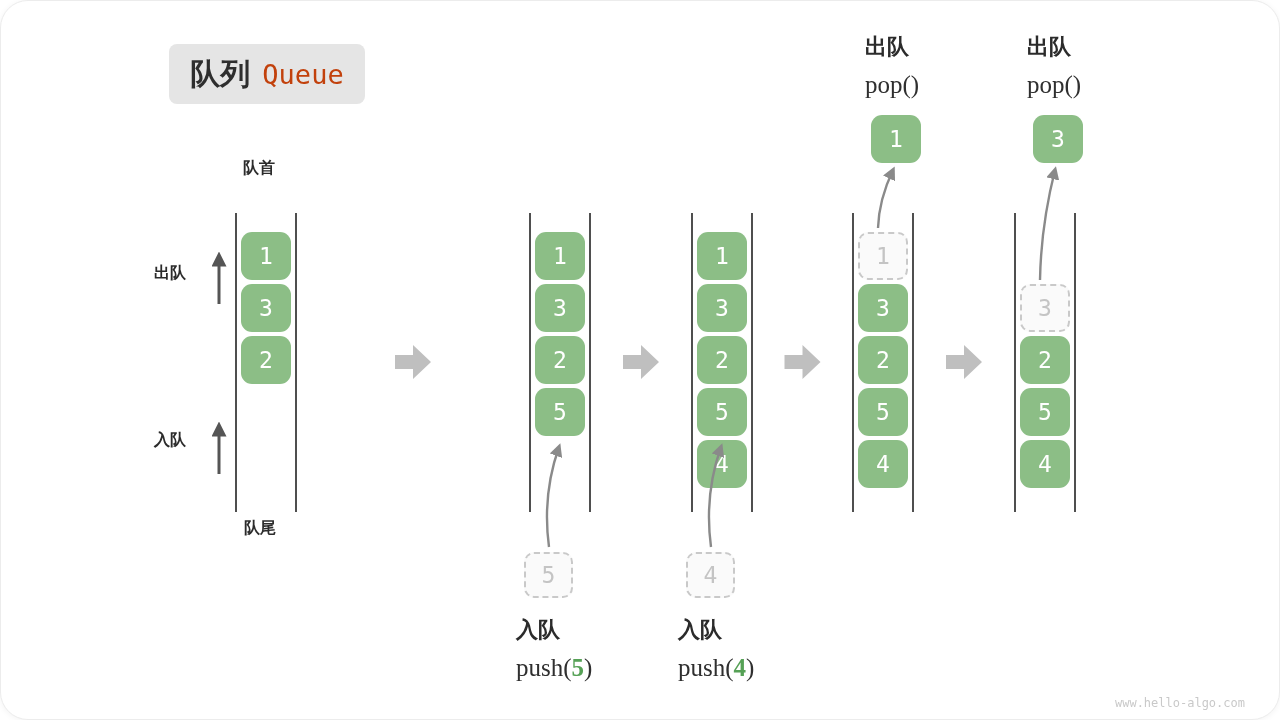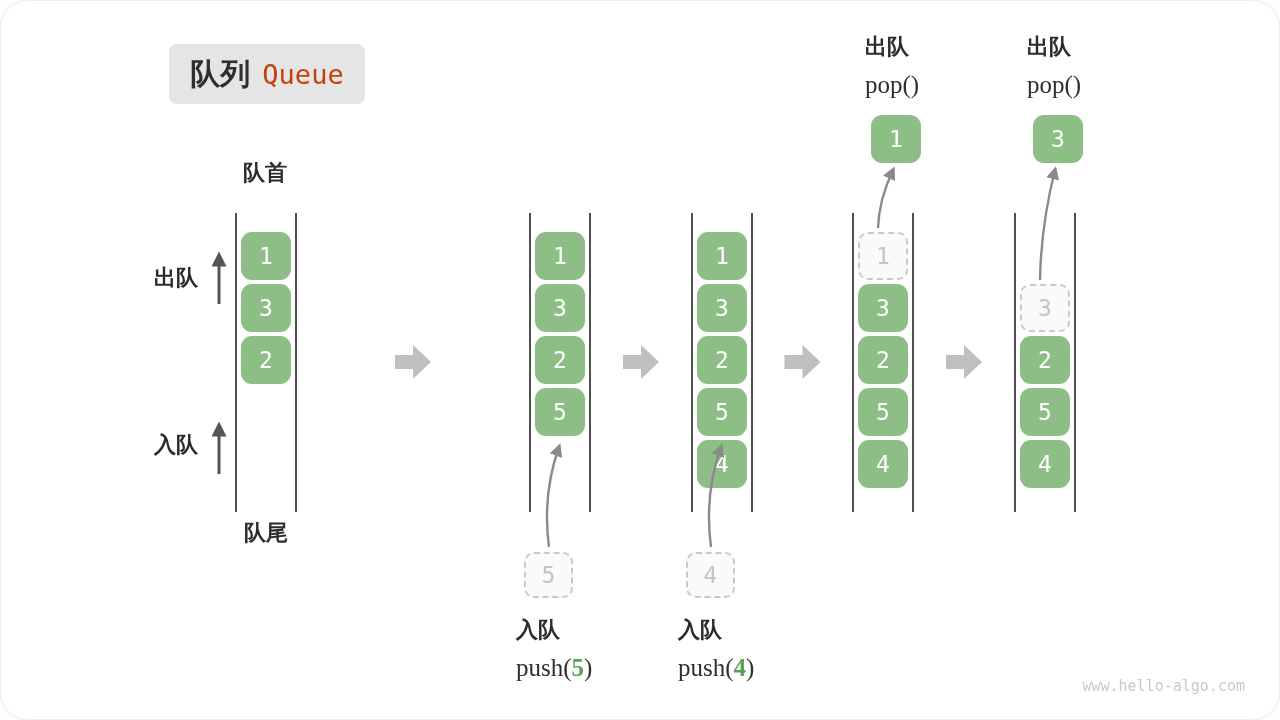--- a/index.html
+++ b/index.html
@@ -23,43 +23,43 @@
     border:1px solid #ececec;border-radius:28px;overflow:hidden;
     box-shadow:0 1px 6px rgba(0,0,0,0.05);
   }
   .title-badge{
     position:absolute;left:168px;top:43px;width:196px;height:60px;
     background:var(--badge-bg);border-radius:8px;
     display:flex;align-items:center;justify-content:center;gap:12px;
   }
   .title-zh{font-size:30px;font-weight:700;color:#2E2E2E;}
   .title-en{font-family:"DejaVu Sans Mono","Liberation Mono",monospace;font-size:27px;color:#c2410c;}
-  .zh-label{position:absolute;font-size:22px;font-weight:700;color:var(--text-dark);white-space:nowrap;}
+  .zh-label{position:absolute;font-size:16px;font-weight:700;color:var(--text-dark);white-space:nowrap;}
   .col{
     position:absolute;width:62px;height:299px;top:212px;
     border-left:2px solid var(--column-line);border-right:2px solid var(--column-line);
   }
   .cell{
     position:absolute;width:50px;height:48px;border-radius:11px;
     background:var(--box-green);color:#ffffff;
     font-family:"DejaVu Sans Mono","Liberation Mono",monospace;font-size:23px;
     display:flex;align-items:center;justify-content:center;
   }
   .cell.ghost{
     background:var(--ghost-bg);border:2px dashed var(--ghost-border);
     color:var(--ghost-text);border-radius:10px;
   }
   .op-label{position:absolute;display:flex;flex-direction:column;gap:9px;}
   .op-zh{font-size:22px;font-weight:700;color:var(--text-dark);}
   .op-code{font-family:Liberation Serif, serif;font-size:25px;color:#2F2F2F;white-space:nowrap;}
   .op-code .arg{color:var(--accent-green);font-weight:700;}
   .watermark{
-    position:absolute;right:34px;bottom:24px;
+    position:absolute;right:34px;bottom:9px;
     font-family:"DejaVu Sans Mono","Liberation Mono",monospace;
-    font-size:15px;color:var(--watermark-gray);
+    font-size:12px;color:var(--watermark-gray);
   }
   #overlay{position:absolute;left:0;top:0;width:1280px;height:720px;pointer-events:none;}
 </style>
 </head>
 <body>
 
 <div class="card">
 
   <div class="title-badge">
     <span class="title-zh">队列</span>

